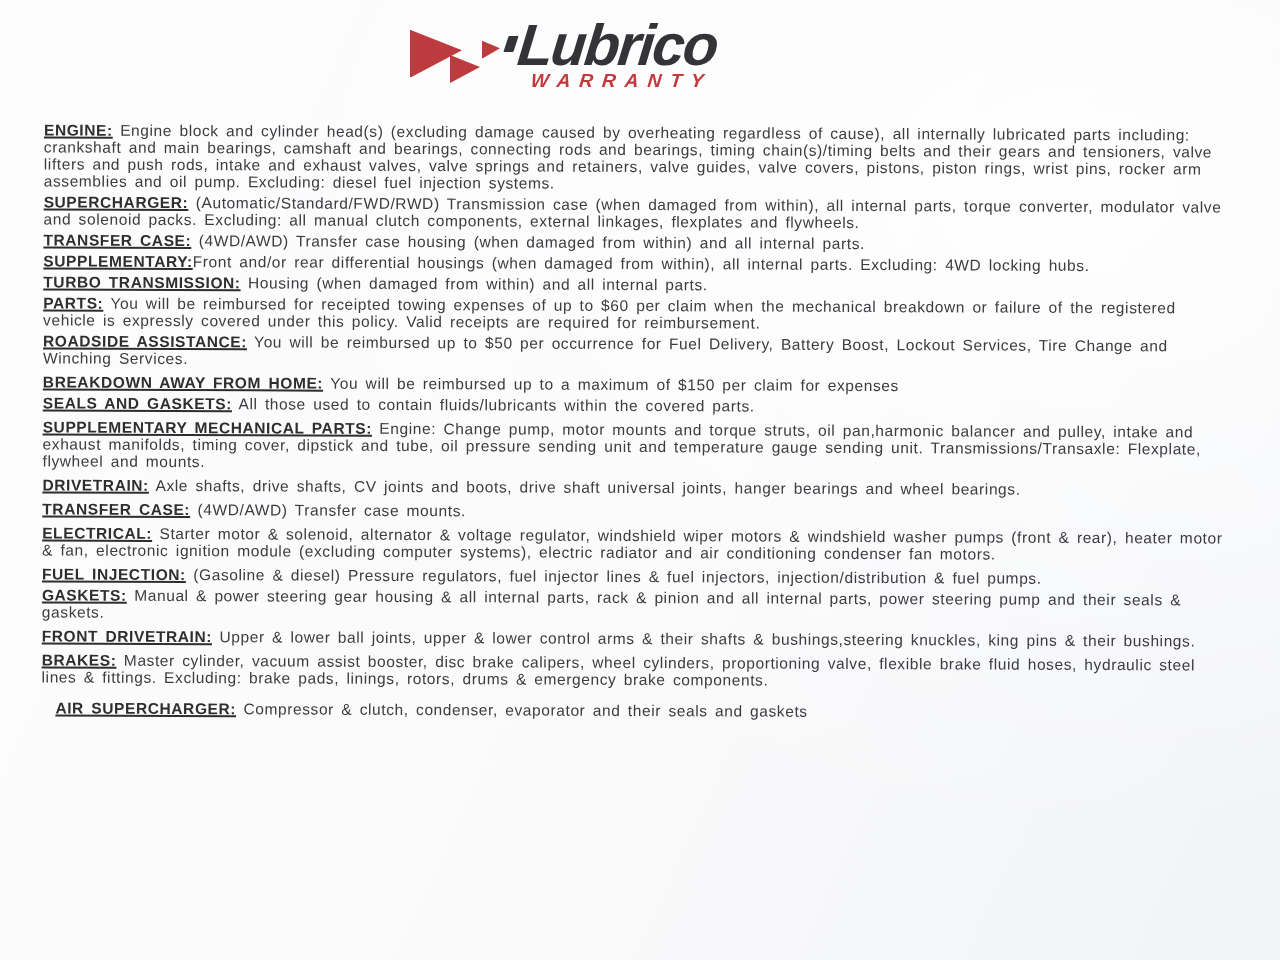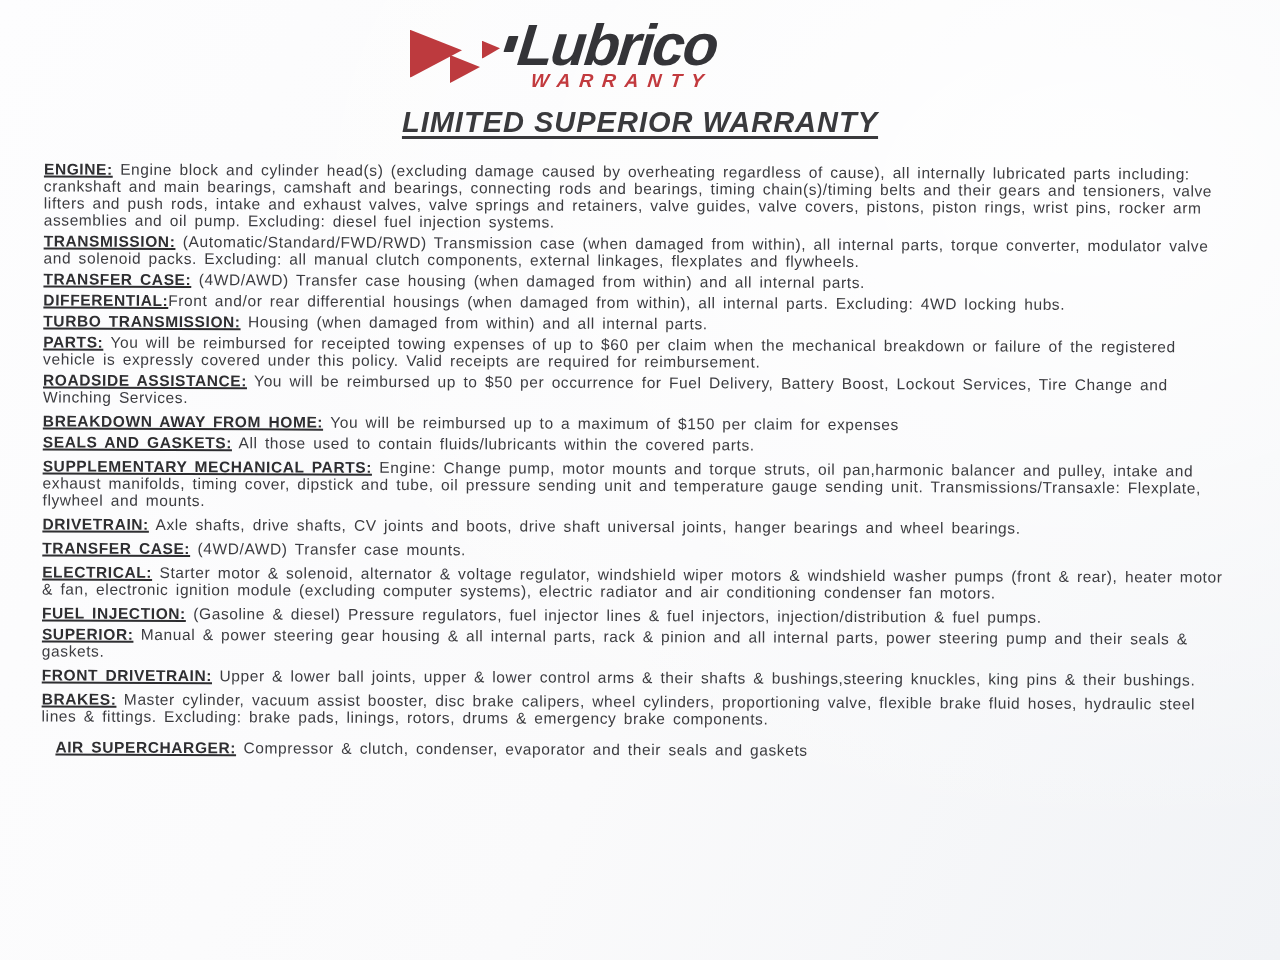--- a/index.html
+++ b/index.html
@@ -131,36 +131,35 @@
       <div class="tri small"></div>
       <div class="tri tiny"></div>
       <div class="logo-apostrophe"></div>
     </div>
     <div class="logo-text">
       <div class="logo-name">Lubrico</div>
       <div class="logo-sub">WARRANTY</div>
     </div>
   </div>
 
-  <div class="doc-title">LIMITED SUPERIOR WARRANTY</div>
 
   <div class="doc-body">
     <p class="sec"><span class="sh">ENGINE:</span><span class="sb"> Engine block and cylinder head(s) (excluding damage caused by overheating regardless of cause), all internally lubricated parts including: crankshaft and main bearings, camshaft and bearings, connecting rods and bearings, timing chain(s)/timing belts and their gears and tensioners, valve lifters and push rods, intake and exhaust valves, valve springs and retainers, valve guides, valve covers, pistons, piston rings, wrist pins, rocker arm assemblies and oil pump. Excluding: diesel fuel injection systems.</span></p>
-    <p class="sec"><span class="sh">TRANSMISSION:</span><span class="sb"> (Automatic/Standard/FWD/RWD) Transmission case (when damaged from within), all internal parts, torque converter, modulator valve and solenoid packs. Excluding: all manual clutch components, external linkages, flexplates and flywheels.</span></p>
+    <p class="sec"><span class="sh">SUPERCHARGER:</span><span class="sb"> (Automatic/Standard/FWD/RWD) Transmission case (when damaged from within), all internal parts, torque converter, modulator valve and solenoid packs. Excluding: all manual clutch components, external linkages, flexplates and flywheels.</span></p>
     <p class="sec"><span class="sh">TRANSFER CASE:</span><span class="sb"> (4WD/AWD) Transfer case housing (when damaged from within) and all internal parts.</span></p>
-    <p class="sec"><span class="sh">DIFFERENTIAL:</span><span class="sb">Front and/or rear differential housings (when damaged from within), all internal parts. Excluding: 4WD locking hubs.</span></p>
+    <p class="sec"><span class="sh">SUPPLEMENTARY:</span><span class="sb">Front and/or rear differential housings (when damaged from within), all internal parts. Excluding: 4WD locking hubs.</span></p>
     <p class="sec"><span class="sh">TURBO TRANSMISSION:</span><span class="sb"> Housing (when damaged from within) and all internal parts.</span></p>
     <p class="sec"><span class="sh">PARTS:</span><span class="sb"> You will be reimbursed for receipted towing expenses of up to $60 per claim when the mechanical breakdown or failure of the registered vehicle is expressly covered under this policy. Valid receipts are required for reimbursement.</span></p>
     <p class="sec"><span class="sh">ROADSIDE ASSISTANCE:</span><span class="sb"> You will be reimbursed up to $50 per occurrence for Fuel Delivery, Battery Boost, Lockout Services, Tire Change and Winching Services.</span></p>
     <p class="sec sp"><span class="sh">BREAKDOWN AWAY FROM HOME:</span><span class="sb"> You will be reimbursed up to a maximum of $150 per claim for expenses</span></p>
     <p class="sec"><span class="sh">SEALS AND GASKETS:</span><span class="sb"> All those used to contain fluids/lubricants within the covered parts.</span></p>
     <p class="sec sp"><span class="sh">SUPPLEMENTARY MECHANICAL PARTS:</span><span class="sb"> Engine: Change pump, motor mounts and torque struts, oil pan,harmonic balancer and pulley, intake and exhaust manifolds, timing cover, dipstick and tube, oil pressure sending unit and temperature gauge sending unit. Transmissions/Transaxle: Flexplate, flywheel and mounts.</span></p>
     <p class="sec sp"><span class="sh">DRIVETRAIN:</span><span class="sb"> Axle shafts, drive shafts, CV joints and boots, drive shaft universal joints, hanger bearings and wheel bearings.</span></p>
     <p class="sec sp"><span class="sh">TRANSFER CASE:</span><span class="sb"> (4WD/AWD) Transfer case mounts.</span></p>
     <p class="sec sp"><span class="sh">ELECTRICAL:</span><span class="sb"> Starter motor &amp; solenoid, alternator &amp; voltage regulator, windshield wiper motors &amp; windshield washer pumps (front &amp; rear), heater motor &amp; fan, electronic ignition module (excluding computer systems), electric radiator and air conditioning condenser fan motors.</span></p>
     <p class="sec sp"><span class="sh">FUEL INJECTION:</span><span class="sb"> (Gasoline &amp; diesel) Pressure regulators, fuel injector lines &amp; fuel injectors, injection/distribution &amp; fuel pumps.</span></p>
-    <p class="sec"><span class="sh">SUPERIOR:</span><span class="sb"> Manual &amp; power steering gear housing &amp; all internal parts, rack &amp; pinion and all internal parts, power steering pump and their seals &amp; gaskets.</span></p>
+    <p class="sec"><span class="sh">GASKETS:</span><span class="sb"> Manual &amp; power steering gear housing &amp; all internal parts, rack &amp; pinion and all internal parts, power steering pump and their seals &amp; gaskets.</span></p>
     <p class="sec sp"><span class="sh">FRONT DRIVETRAIN:</span><span class="sb"> Upper &amp; lower ball joints, upper &amp; lower control arms &amp; their shafts &amp; bushings,steering knuckles, king pins &amp; their bushings.</span></p>
     <p class="sec sp"><span class="sh">BRAKES:</span><span class="sb"> Master cylinder, vacuum assist booster, disc brake calipers, wheel cylinders, proportioning valve, flexible brake fluid hoses, hydraulic steel lines &amp; fittings. Excluding: brake pads, linings, rotors, drums &amp; emergency brake components.</span></p>
     <p class="sec sp-lg"><span class="sh">AIR SUPERCHARGER:</span><span class="sb"> Compressor &amp; clutch, condenser, evaporator and their seals and gaskets</span></p>
   </div>
 
 </div>
 
 </body></html>

